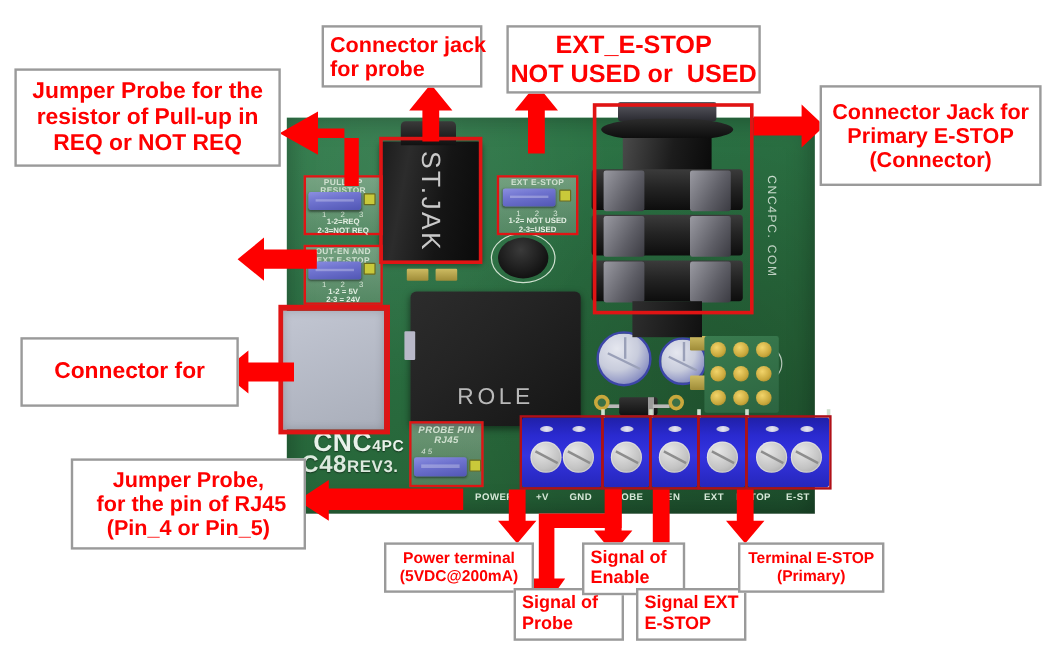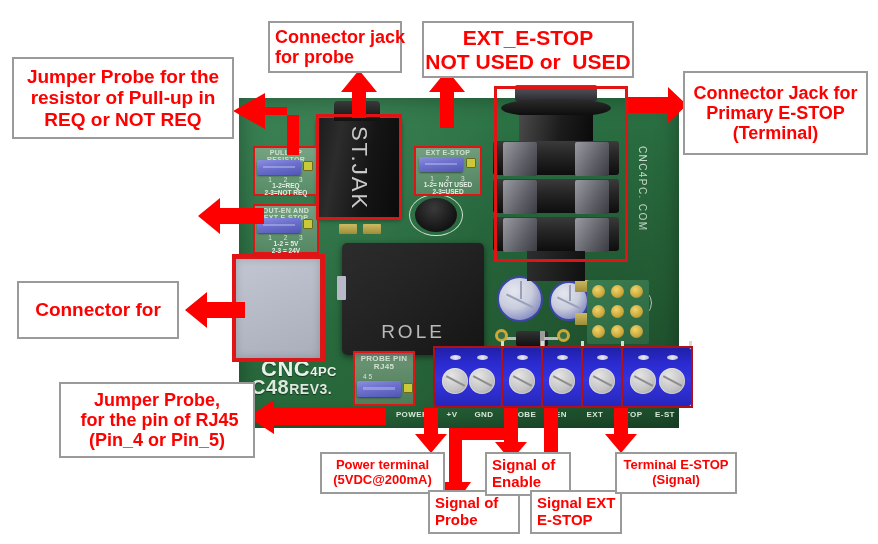--- a/index.html
+++ b/index.html
@@ -277,21 +277,21 @@
     <div class="jblock" style="left:175px;top:48px;width:68px;height:50px;">
       <span class="jpad"></span>
       <span class="jtitle">EXT E-STOP</span>
       <span class="jnums" style="top:27px;left:4px;">1  2  3</span>
       <span class="jnotes" style="top:34px;">1-2= NOT USED
 2-3=USED</span>
       <span class="shunt" style="left:3px;top:9px;width:44px;height:15px;"></span>
       <span class="shunt-pin" style="left:50px;top:10px;"></span>
     </div>
 
-    <div class="jblock" style="left:114px;top:253px;width:62px;height:55px;">
+    <div class="jblock" style="left:102px;top:253px;width:62px;height:55px;font-style:italic;">
       <span class="jpad"></span>
       <span class="jtitle" style="top:2px;font-size:8px;">PROBE PIN
 RJ45</span>
       <span class="jnums" style="top:20px;left:2px;letter-spacing:0;display:flex;justify-content:space-between;padding:0 6px;">4        5</span>
       <span class="shunt" style="left:2px;top:28px;width:44px;height:16px;"></span>
       <span class="shunt-pin" style="left:48px;top:30px;"></span>
     </div>
 
     <div id="estop-jack">
       <div style="position:absolute;left:22px;top:0;width:82px;height:16px;background:linear-gradient(180deg,#5a5a62,#2a2a30);border-radius:2px;"></div>
@@ -447,25 +447,25 @@
   </div>
 
   <div class="callout" style="left:422px;top:21px;width:212px;height:57px;font-size:21px;">
     <span class="ln">EXT_E-STOP</span>
     <span class="ln">NOT USED or  USED</span>
   </div>
 
   <div class="callout" style="left:683px;top:71px;width:185px;height:84px;font-size:18px;">
     <span class="ln">Connector Jack for</span>
     <span class="ln">Primary E-STOP</span>
-    <span class="ln">(Terminal)</span>
-  </div>
-
-
-  <div class="callout" style="left:17px;top:281px;width:162px;height:58px;font-size:19px;">
+    <span class="ln">(Connector)</span>
+  </div>
+
+
+  <div class="callout" style="left:17px;top:281px;width:182px;height:58px;font-size:19px;">
     <span class="ln">Connector for</span>
   </div>
 
   <div class="callout" style="left:59px;top:382px;width:196px;height:76px;font-size:18px;">
     <span class="ln">Jumper Probe,</span>
     <span class="ln"> for the pin of RJ45</span>
     <span class="ln">(Pin_4 or Pin_5)</span>
   </div>
 
   <div class="callout" style="left:320px;top:452px;width:125px;height:42px;font-size:13px;">
@@ -483,16 +483,16 @@
     <span class="ln">Enable</span>
   </div>
 
   <div class="callout" style="left:530px;top:490px;width:92px;height:44px;font-size:15px;align-items:flex-start;text-align:left;">
     <span class="ln">Signal EXT</span>
     <span class="ln">E-STOP</span>
   </div>
 
   <div class="callout" style="left:615px;top:452px;width:122px;height:42px;font-size:13px;">
     <span class="ln">Terminal E-STOP</span>
-    <span class="ln">(Signal)</span>
+    <span class="ln">(Primary)</span>
   </div>
 
 </div>
 
 </body></html>

